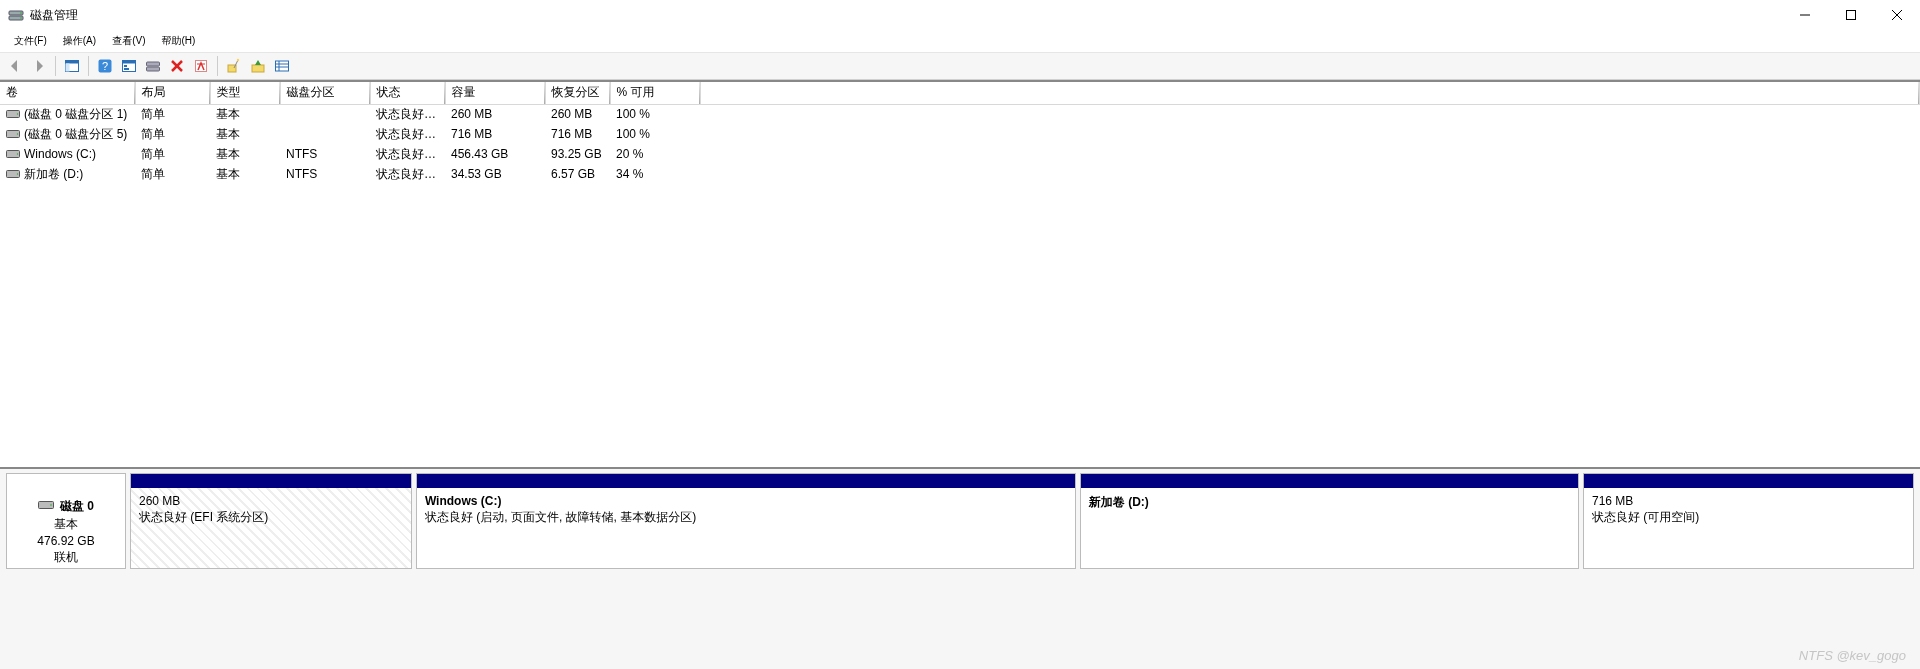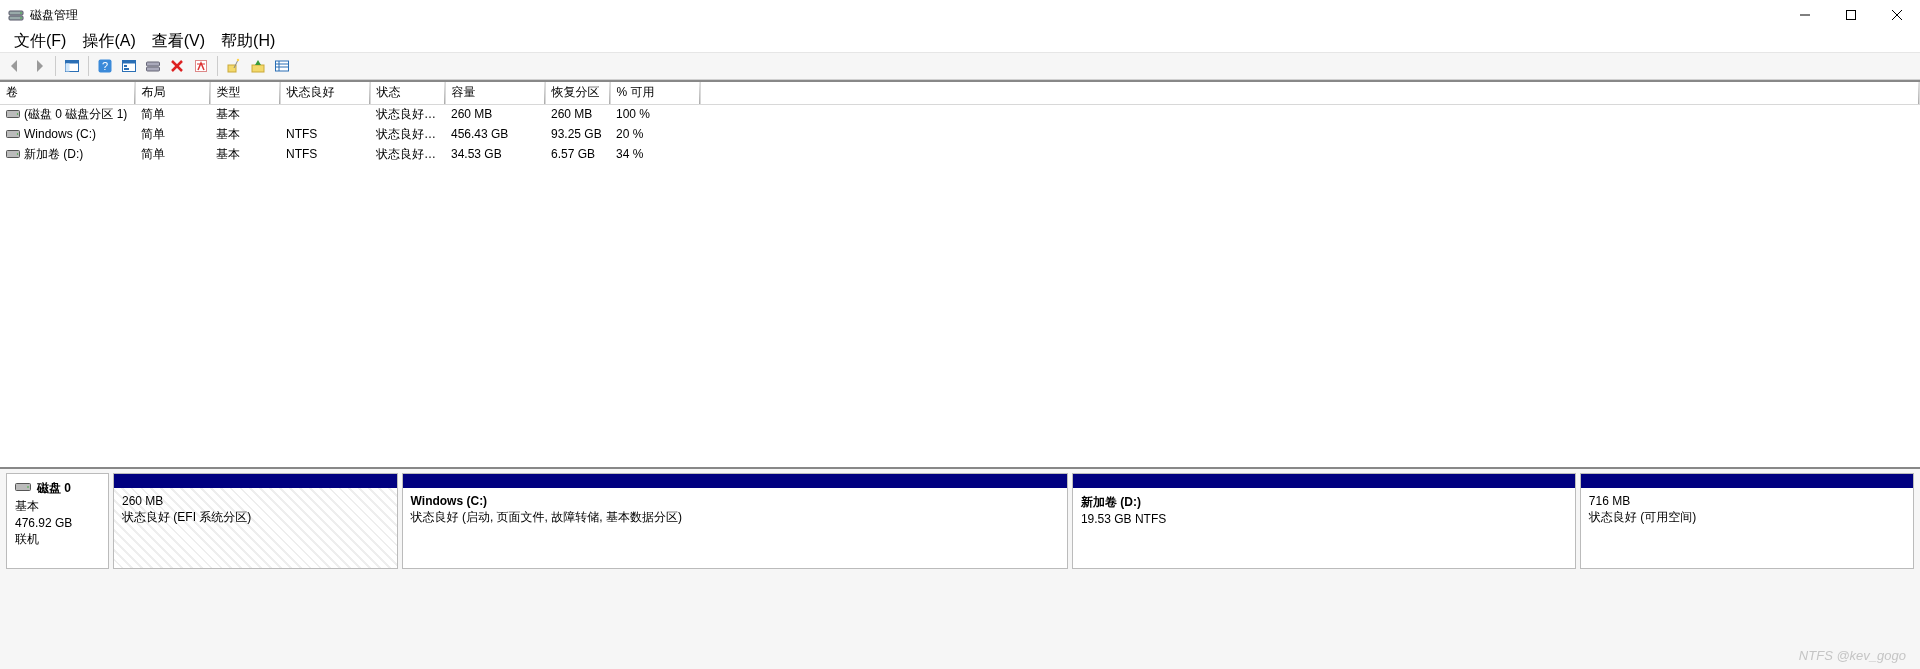--- a/index.html
+++ b/index.html
@@ -9,42 +9,42 @@
 
 .titlebar { height: 30px; display: flex; align-items: center; justify-content: space-between; padding: 0 0 0 8px; background: #fff; }
 .titlebar-left { display: flex; align-items: center; gap: 6px; }
 .titlebar-icon svg { width: 16px; height: 16px; display: block; }
 .titlebar-title { font-size: 12px; }
 .titlebar-right { display: flex; }
 .winbtn { width: 46px; height: 30px; display: flex; align-items: center; justify-content: center; background: transparent; border: none; }
 .winbtn svg { width: 10px; height: 10px; }
 
 .menubar { height: 22px; display: flex; align-items: stretch; padding: 0 6px; background: #fff; }
-.menuitem { padding: 0 8px; display: flex; align-items: center; font-size: 16px; }
+.menuitem { padding: 0 8px; display: flex; align-items: center; font-size: 10px; }
 
 .toolbar { height: 28px; display: flex; align-items: center; padding: 2px 4px; gap: 2px; background: #f6f6f6; border-top: 1px solid #e6e6e6; border-bottom: 1px solid #d0d0d0; }
 .tbbtn { width: 22px; height: 22px; display: flex; align-items: center; justify-content: center; border: 1px solid transparent; border-radius: 2px; }
 .tbbtn svg { width: 16px; height: 16px; display: block; }
 .tbsep { width: 1px; height: 20px; background: #ccc; margin: 0 3px; }
 
 .content { flex: 1; display: flex; flex-direction: column; border-top: 2px solid #888; min-height: 0; }
 
 
 .vol-list { flex: 1; min-height: 0; background: #fff; overflow: auto; border-bottom: 2px solid #888; }
 .vol-table { width: 100%; border-collapse: collapse; table-layout: fixed; }
 .vol-table thead th { text-align: left; font-weight: 400; font-size: 12px; padding: 2px 6px; height: 22px; background: #fff; border-right: 1px solid #d8d8d8; border-bottom: 1px solid #d8d8d8; position: relative; }
 .vol-table thead th::after { content: ""; position: absolute; top: 0; right: 0; bottom: 0; width: 1px; background: linear-gradient(#e8e8e8, #aaa); }
 .vol-table tbody td { font-size: 12px; padding: 1px 6px; height: 20px; white-space: nowrap; overflow: hidden; text-overflow: ellipsis; }
 .vol-name { display: flex; align-items: center; gap: 4px; }
 .vol-icon svg { width: 14px; height: 10px; display: block; }
 
 
 .disk-pane { height: 200px; background: #f6f6f6; overflow: auto; padding: 4px 0 0 0; }
 .disk-row { display: flex; align-items: stretch; height: 96px; padding: 0 6px; gap: 4px; }
-.disk-header { width: 103px; background: #fff; border: 1px solid #bbb; padding: 6px 8px; display: flex; flex-direction: column; gap: 1px; font-size: 12px; }
+.disk-header { width: 120px; background: #fff; border: 1px solid #bbb; padding: 24px 8px; display: flex; flex-direction: column; gap: 1px; font-size: 12px; align-items: center; }
 .disk-header-top { display: flex; align-items: center; gap: 6px; font-weight: 700; }
 .disk-header-top svg { width: 16px; height: 12px; }
 .partition { background: #fff; border: 1px solid #bbb; display: flex; flex-direction: column; min-width: 0; }
 .part-bar { height: 14px; }
 .part-bar.navy { background: #000080; }
 .part-body { flex: 1; padding: 6px 8px; font-size: 12px; display: flex; flex-direction: column; gap: 1px; }
 .part-body.hatched { background: repeating-linear-gradient(45deg, #fff, #fff 5px, #eee 5px, #eee 7px); }
 .part-title { font-weight: 700; }
 
 .watermark { position: absolute; right: 14px; bottom: 6px; color: #c5c5c5; font-size: 13px; font-style: italic; pointer-events: none; }
@@ -183,21 +183,21 @@
             <col style="width:100px">
             <col style="width:65px">
             <col style="width:90px">
             <col>
         </colgroup>
         <thead>
           <tr>
             <th>卷</th>
             <th>布局</th>
             <th>类型</th>
-            <th>状态良好</th>
+            <th>磁盘分区</th>
             <th>状态</th>
             <th>容量</th>
             <th>恢复分区</th>
             <th>% 可用</th>
             <th></th>
           </tr>
         </thead>
         <tbody id="vol-tbody">
             <tr>
               <td>
@@ -210,20 +210,41 @@
                   </span>
                   <span>(磁盘 0 磁盘分区 1)</span>
                 </span>
               </td>
               <td>简单</td>
               <td>基本</td>
               <td></td>
               <td>状态良好 (...</td>
               <td>260 MB</td>
               <td>260 MB</td>
+              <td>100 %</td>
+              <td></td>
+            </tr>
+            <tr>
+              <td>
+                <span class="vol-name">
+                  <span class="vol-icon">
+                    <svg viewBox="0 0 14 10">
+                      <rect x="0.5" y="1.5" width="13" height="7" rx="1" fill="#bbb" stroke="#555"></rect>
+                      <circle cx="11.5" cy="5" r="0.7" fill="#3a3"></circle>
+                    </svg>
+                  </span>
+                  <span>(磁盘 0 磁盘分区 5)</span>
+                </span>
+              </td>
+              <td>简单</td>
+              <td>基本</td>
+              <td></td>
+              <td>状态良好 (...</td>
+              <td>716 MB</td>
+              <td>716 MB</td>
               <td>100 %</td>
               <td></td>
             </tr>
             <tr>
               <td>
                 <span class="vol-name">
                   <span class="vol-icon">
                     <svg viewBox="0 0 14 10">
                       <rect x="0.5" y="1.5" width="13" height="7" rx="1" fill="#bbb" stroke="#555"></rect>
                       <circle cx="11.5" cy="5" r="0.7" fill="#3a3"></circle>
@@ -292,21 +313,20 @@
               <div class="part-bar navy"></div>
               <div class="part-body ">
                 <div class="part-title">Windows   (C:)</div>
                 <div>状态良好 (启动, 页面文件, 故障转储, 基本数据分区)</div>
               </div>
             </div>
             <div class="partition" style="flex: 405 1 0px;">
               <div class="part-bar navy"></div>
               <div class="part-body ">
                 <div class="part-title">新加卷   (D:)</div>
-                <div>19.53 GB NTFS</div>
               </div>
             </div>
             <div class="partition" style="flex: 268 1 0px;">
               <div class="part-bar navy"></div>
               <div class="part-body ">
                 <div>716 MB</div>
                 <div>状态良好 (可用空间)</div>
               </div>
             </div>
           </div>

